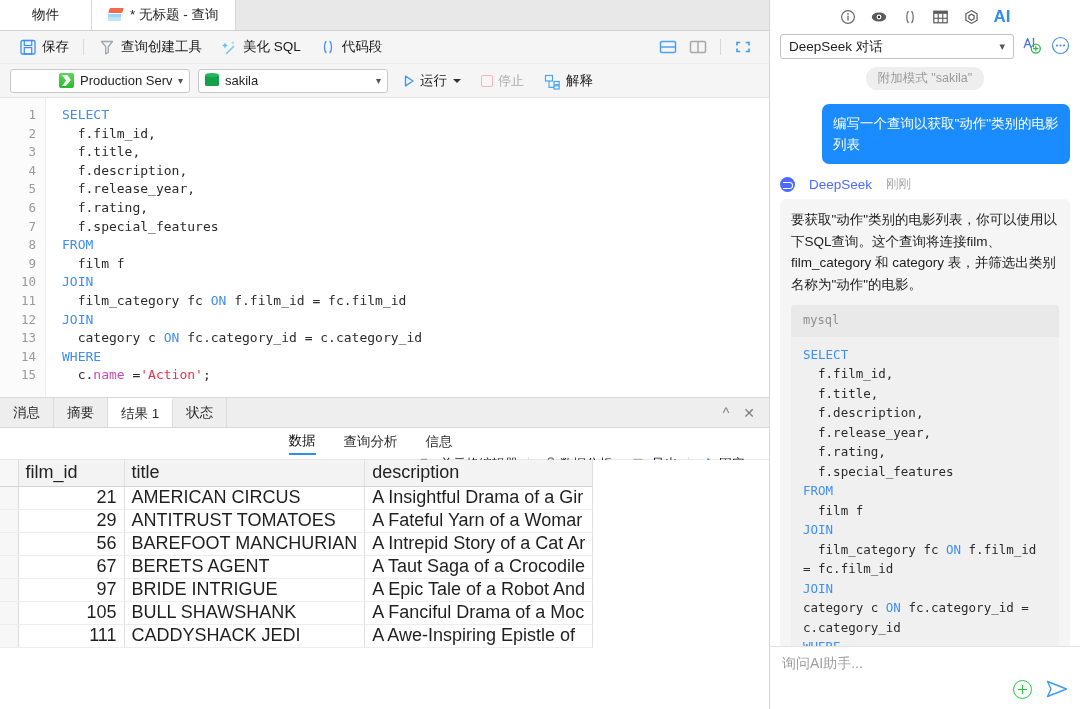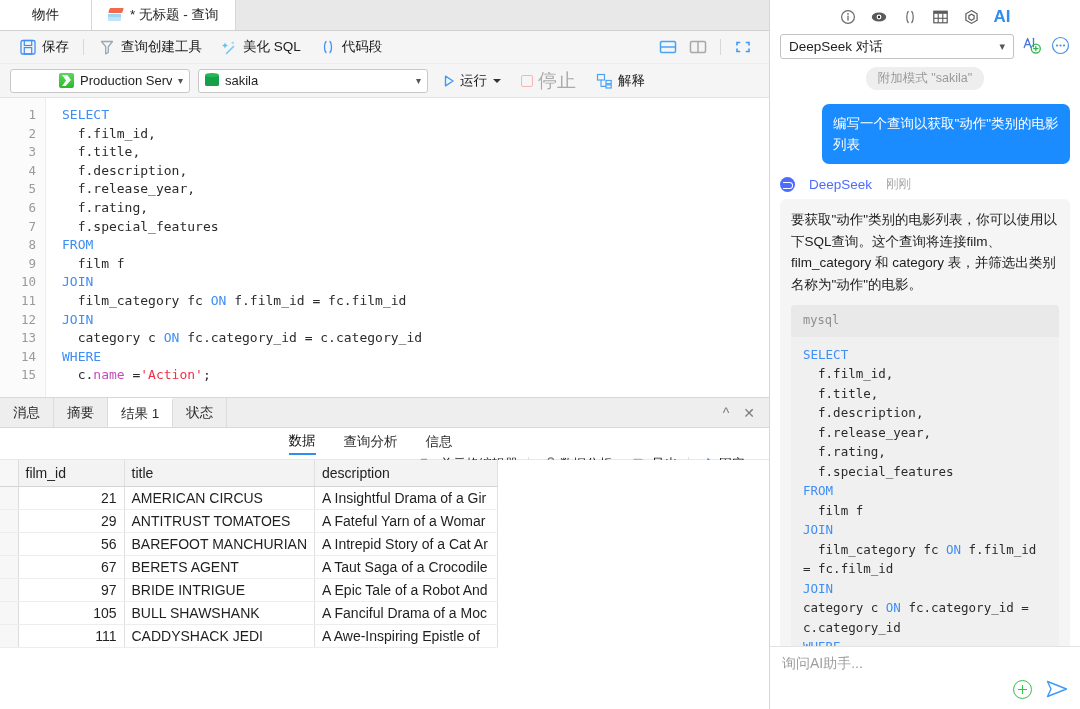--- a/index.html
+++ b/index.html
@@ -34,31 +34,31 @@
   .tb-sep { width:1px; height:16px; background:#d8d8d8; margin: 0 5px; }
   .tb-right { margin-left:auto; display:flex; align-items:center; gap:4px; padding-right:6px;}
   .icon-sq { width:18px; height:18px; display:inline-block; }
 
   
   .toolbar2 { height: 34px; background:#f5f5f5; display:flex; align-items:center; padding: 0 10px; gap: 8px; border-bottom:1px solid #e3e3e3;}
   .combo { height:24px; background:#fff; border:1px solid #c8c8c8; border-radius:3px; display:flex; align-items:center; padding: 0 6px; gap:6px; font-size:13px; }
   .combo .label { flex:1; white-space:nowrap; overflow:hidden; }
   .combo .chev { color:#555; font-size:10px; }
   .combo-conn { width: 180px; padding-left: 48px; }
-  .combo-db { width: 230px; }
+  .combo-db { width: 190px; }
   .conn-ico { width:15px; height:15px; border-radius:2px; background:linear-gradient(#5cd65c,#2bb92b); position:relative; flex:none;}
   .conn-ico:after { content:""; position:absolute; left:3px; top:2px; width:9px; height:11px; background:#fff; clip-path: polygon(0 0, 60% 0, 100% 45%, 40% 100%, 0 100%, 45% 50%); opacity:.95;}
   .db-ico { width:14px; height:15px; flex:none; position:relative; }
   .db-ico i { position:absolute; left:0; top:2px; width:14px; height:11px; background:#17a04a; border-radius: 2px/1px; }
   .db-ico i:before { content:""; position:absolute; left:0; top:-2px; width:14px; height:4px; border-radius:50%; background:#22b858;}
   .run-btn { display:flex; align-items:center; gap:4px; font-size:13.5px; color:#1b1b1b; padding: 2px 6px;}
   .caret { width:0;height:0;border-top:4px solid #333;border-left:4px solid transparent;border-right:4px solid transparent; margin-left:2px;}
-  .stop-btn { display:flex; align-items:center; gap:5px; font-size:19px; color:#aaa; padding: 2px 6px;}
+  .stop-btn { display:flex; align-items:center; gap:5px; font-size:13px; color:#aaa; padding: 2px 6px;}
   .stop-sq { width:12px;height:12px;border:1.6px solid #f3b5b5; border-radius:2px;}
-  .explain-btn { display:flex; align-items:center; gap:5px; font-size:13.5px; color:#1b1b1b; padding:2px 6px;}
+  .explain-btn { display:flex; align-items:flex-end; gap:5px; font-size:13.5px; color:#1b1b1b; padding:2px 6px;}
 
   
   .editor { flex: 1; display:flex; background:#ffffff; overflow:hidden; position:relative; border-bottom:1px solid #d8d8d8;}
   .gutter { width: 46px; background:#fbfbfb; padding-top:8px; text-align:right; color:#9a9a9a; font-family:"DejaVu Sans Mono", monospace; font-size:12.5px; line-height:18.6px; user-select:none; border-right:1px solid #ececec;}
   .code { flex:1; padding: 8px 0 0 16px; font-family:"DejaVu Sans Mono", monospace; font-size:13px; line-height:18.6px; white-space:pre; color:#2b2b2b; overflow:hidden;}
   .kw { color:#3d8ef5; }
   .str { color:#f0304a; }
   .fn { color:#c94bbb; }
 
   
@@ -72,21 +72,21 @@
   .subtabs { height: 32px; display:flex; align-items:center; padding: 0 14px; background:#fff; border-bottom:1px solid #e8e8e8;flex-direction:column;}
   .stab { font-size:13.5px; color:#2a2a2a; margin-right: 28px; padding: 4px 0 3px; cursor:default;}
   .stab.active { color:#111; border-bottom:2px solid #2f8ef0; }
   .sub-actions { margin-left:auto; display:flex; align-items:center; gap:0px;}
   .sa-item { display:flex; align-items:center; gap:5px; font-size:13px; color:#1b1b1b; padding: 0 10px; cursor:default; white-space:nowrap;}
   .sa-sep { width:1px; height:15px; background:#ddd; }
 
   
   .grid { flex:1; overflow:hidden; background:#fff; position:relative;}
   table.dg { border-collapse:collapse; table-layout:fixed; }
-  table.dg th, table.dg td { border-right:1px solid #e0e0e0; border-bottom:1px solid #ededed; font-size:14px; height:23px; padding: 0 7px; overflow:hidden; white-space:nowrap; }
+  table.dg th, table.dg td { border-right:1px solid #e0e0e0; border-bottom:1px solid #ededed; font-size:18px; height:23px; padding: 0 7px; overflow:hidden; white-space:nowrap; }
   table.dg th { background:#f3f3f3; font-weight:normal; text-align:left; color:#222; border-bottom:1px solid #d5d5d5; height:26px;}
   table.dg th.rh, table.dg td.rh { width:18px; padding:0; background:#f7f7f7; border-right:1px solid #dcdcdc;}
   table.dg td.num { text-align:right; }
   .col-id { width: 106px; }
   .col-title { width: 176px; }
   .col-desc { width: 183px; }
   tr.selected td.num { background:#c4c4c4; }
   tr.selected td { background:#f0f0f0; }
 
   

